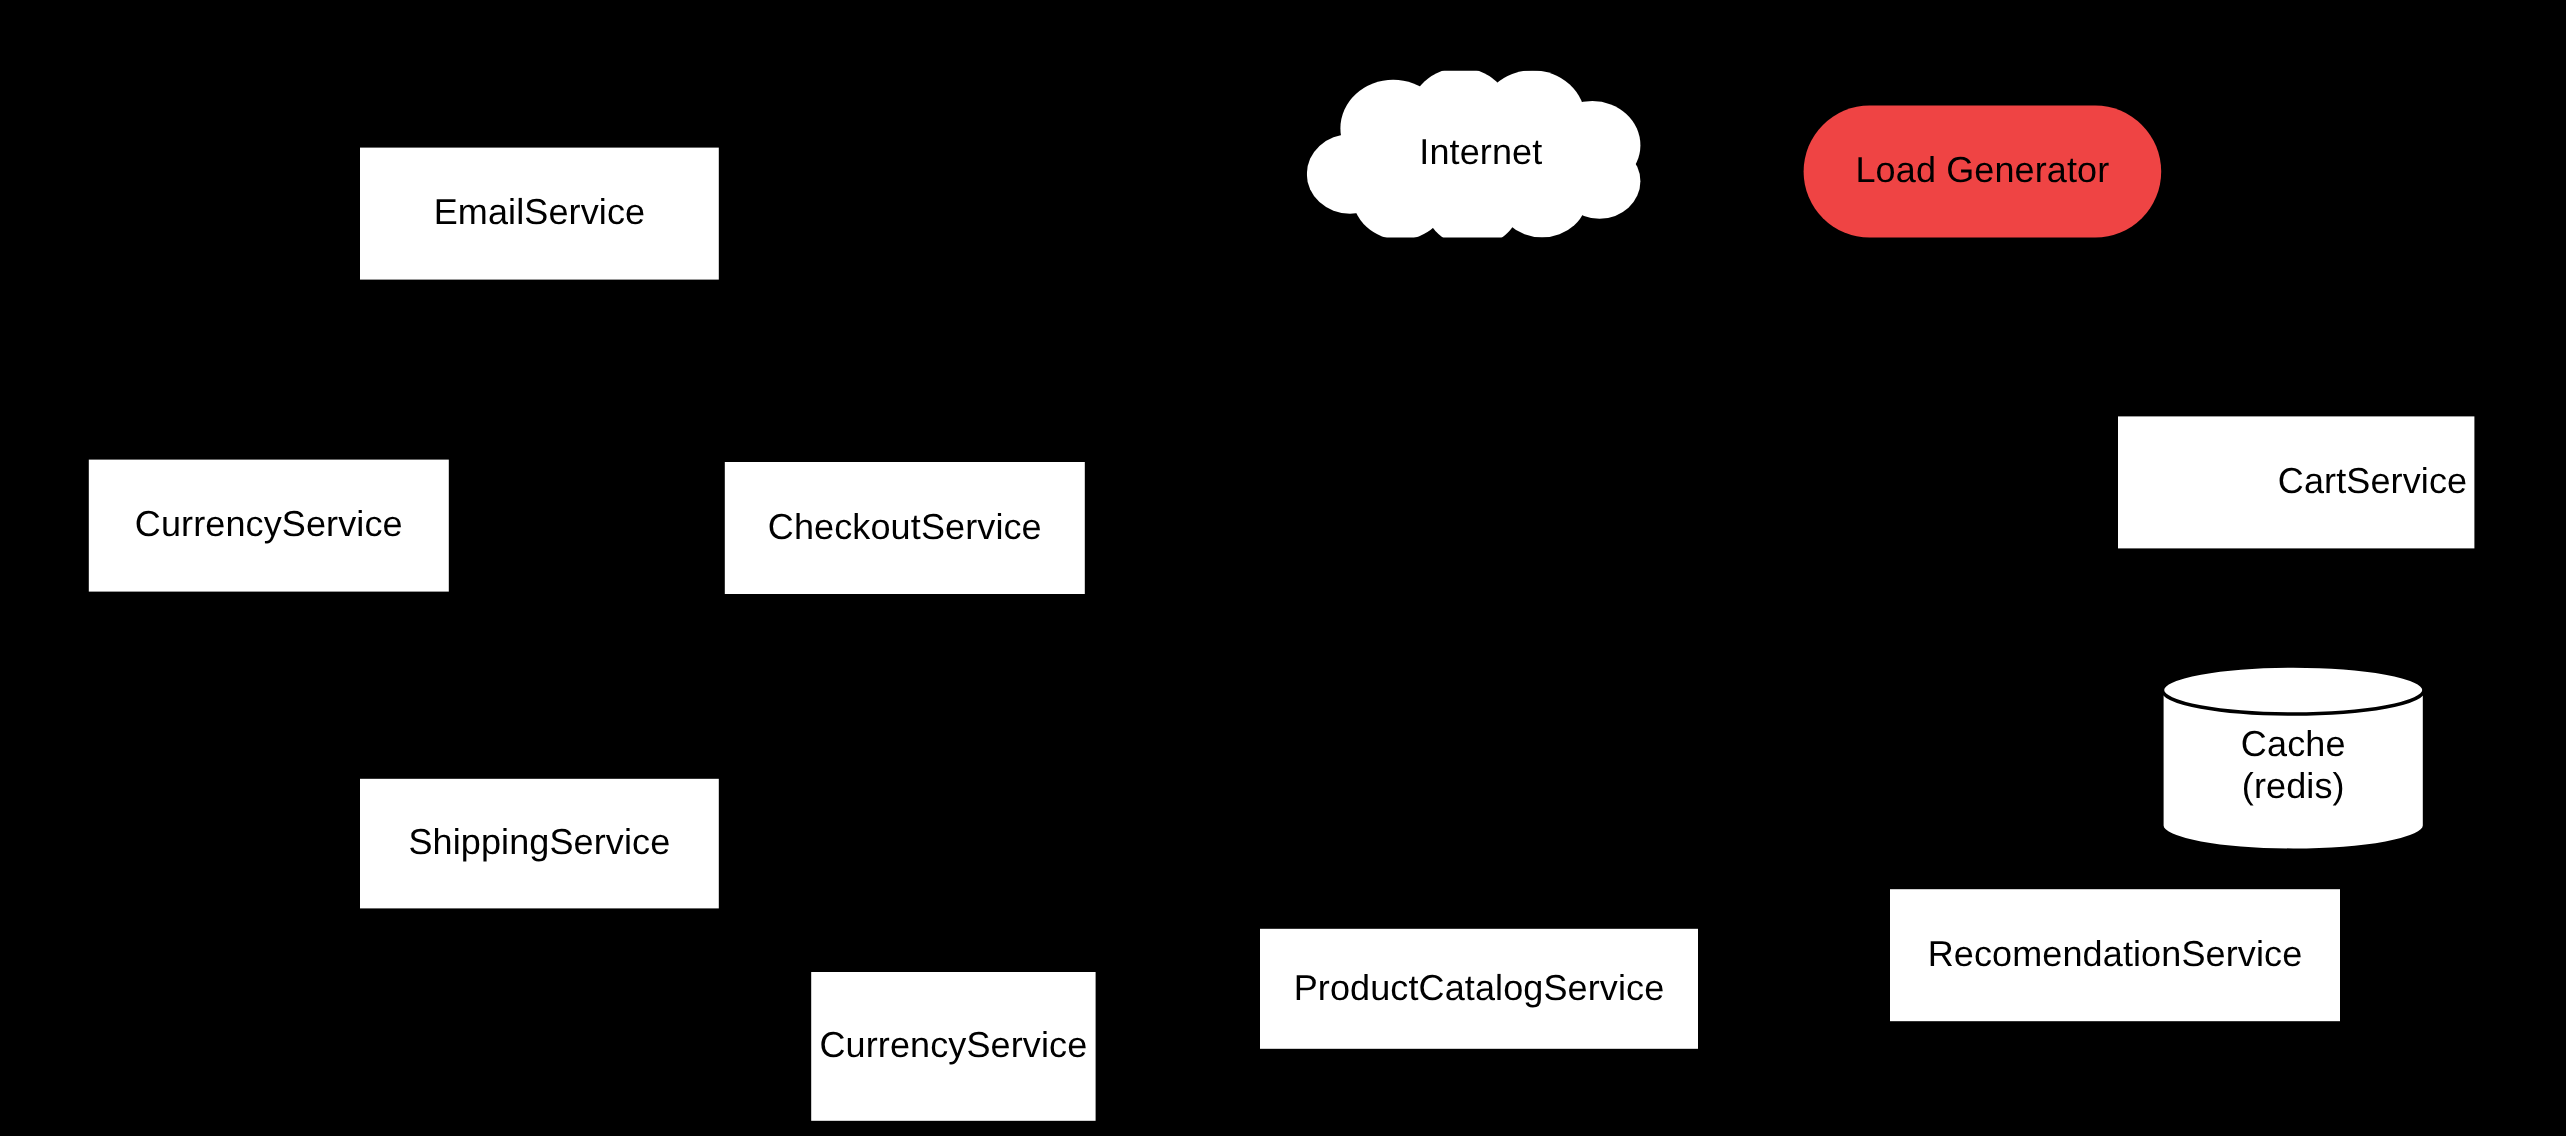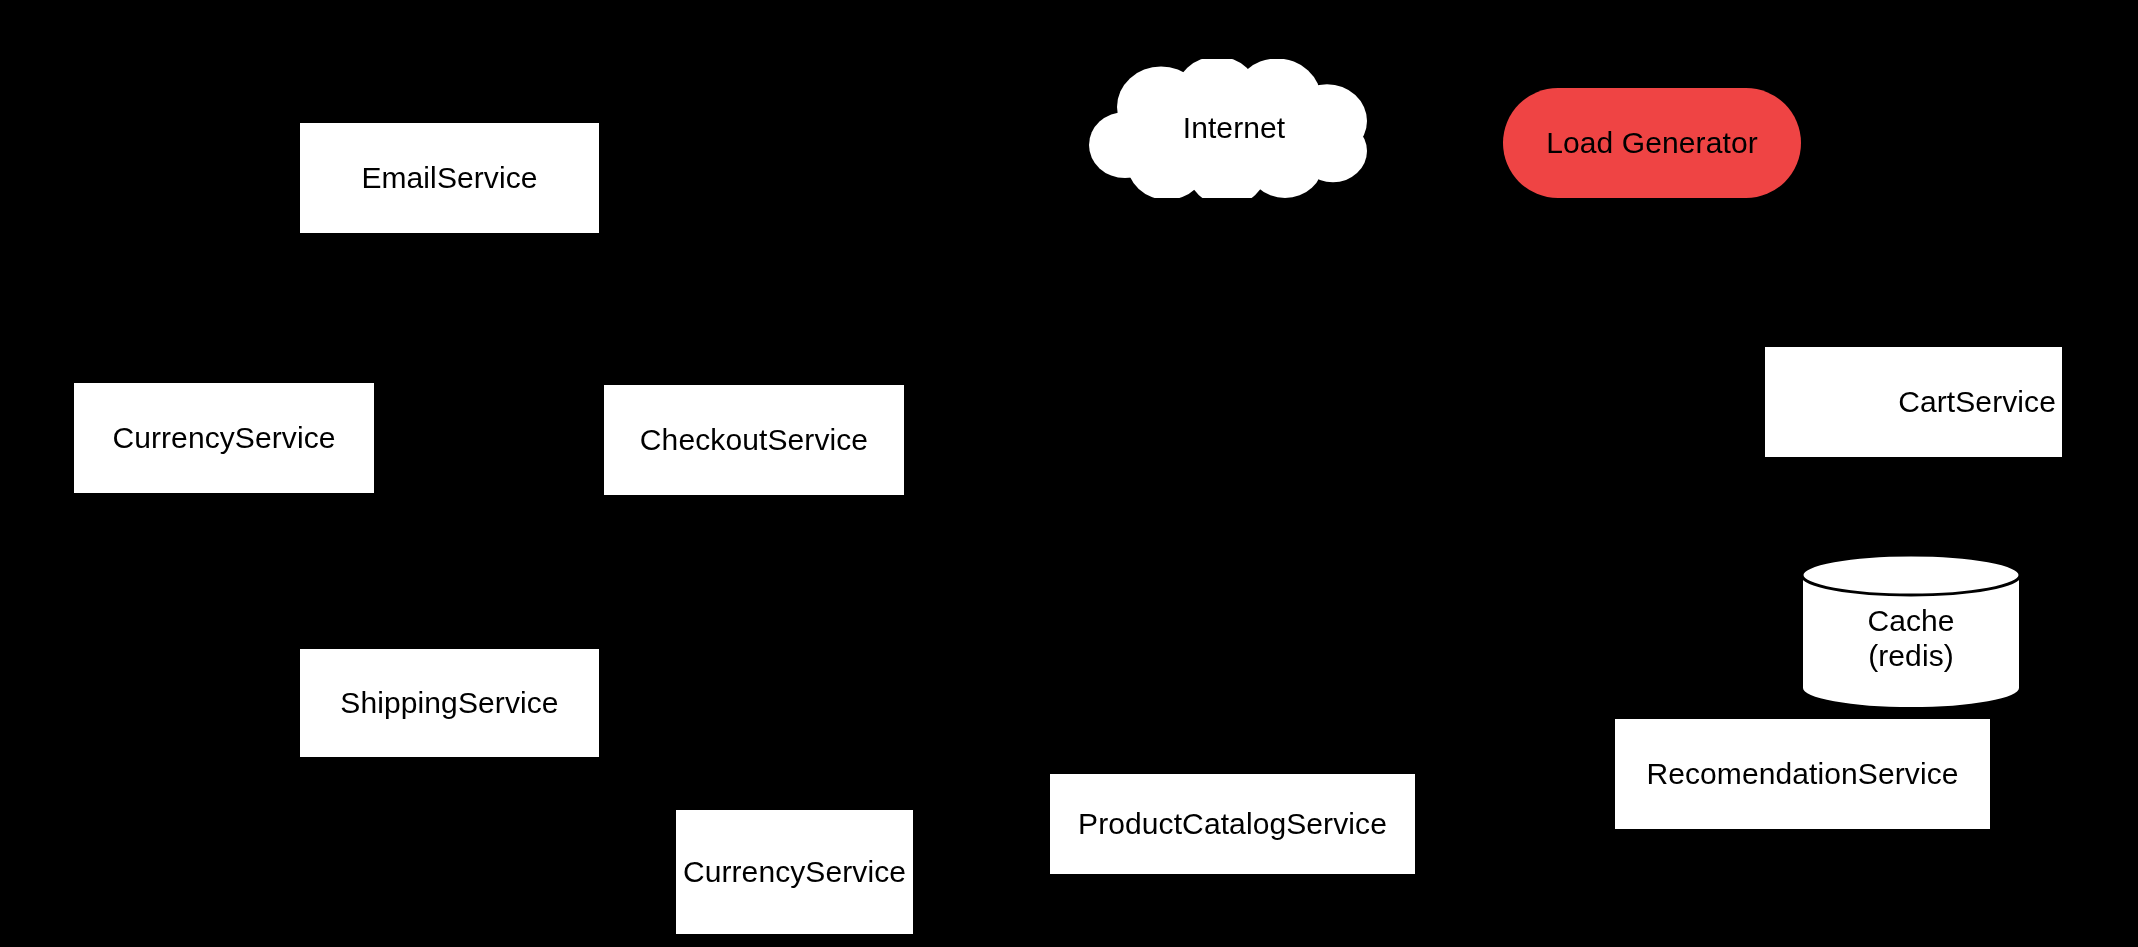--- a/index.html
+++ b/index.html
@@ -111,16 +111,16 @@
     <div class="node rounded" style="left: 1503px; top: 88px; width: 298px; height: 110px;"><span class="node-label">Load Generator</span></div>
     <div class="node rect" style="left: 74px; top: 383px; width: 300px; height: 110px;"><span class="node-label">CurrencyService</span></div>
     <div class="node rect" style="left: 604px; top: 385px; width: 300px; height: 110px;"><span class="node-label">CheckoutService</span></div>
     <div class="node rect" style="left: 1765px; top: 347px; width: 297px; height: 110px; justify-content: flex-end;"><span class="node-label">CartService</span></div>
     <div class="node cylinder" style="left: 1800px; top: 553px; width: 222px; height: 157px;"><svg class="cylinder-shape" viewBox="0 0 222 157" preserveAspectRatio="none">
         <path d="M2,22 L2,135 A109,20 0 0 0 220,135 L220,22 Z" fill="#ffffff" stroke="#000000" stroke-width="2"></path>
         <ellipse cx="111" cy="22" rx="109" ry="20" fill="#ffffff" stroke="#000000" stroke-width="3"></ellipse>
       </svg><span class="node-label">Cache
 (redis)</span></div>
     <div class="node rect" style="left: 300px; top: 649px; width: 299px; height: 108px;"><span class="node-label">ShippingService</span></div>
-    <div class="node rect" style="left: 1575px; top: 719px; width: 375px; height: 110px; margin-left: 40px;"><span class="node-label">RecomendationService</span></div>
+    <div class="node rect" style="left: 1575px; top: 741px; width: 375px; height: 110px;"><span class="node-label">RecomendationService</span></div>
     <div class="node rect" style="left: 676px; top: 780px; width: 237px; height: 124px; margin-top: 30px;"><span class="node-label">CurrencyService</span></div>
     <div class="node rect" style="left: 1050px; top: 774px; width: 365px; height: 100px;"><span class="node-label">ProductCatalogService</span></div>
   </div>
 
 </body></html>

